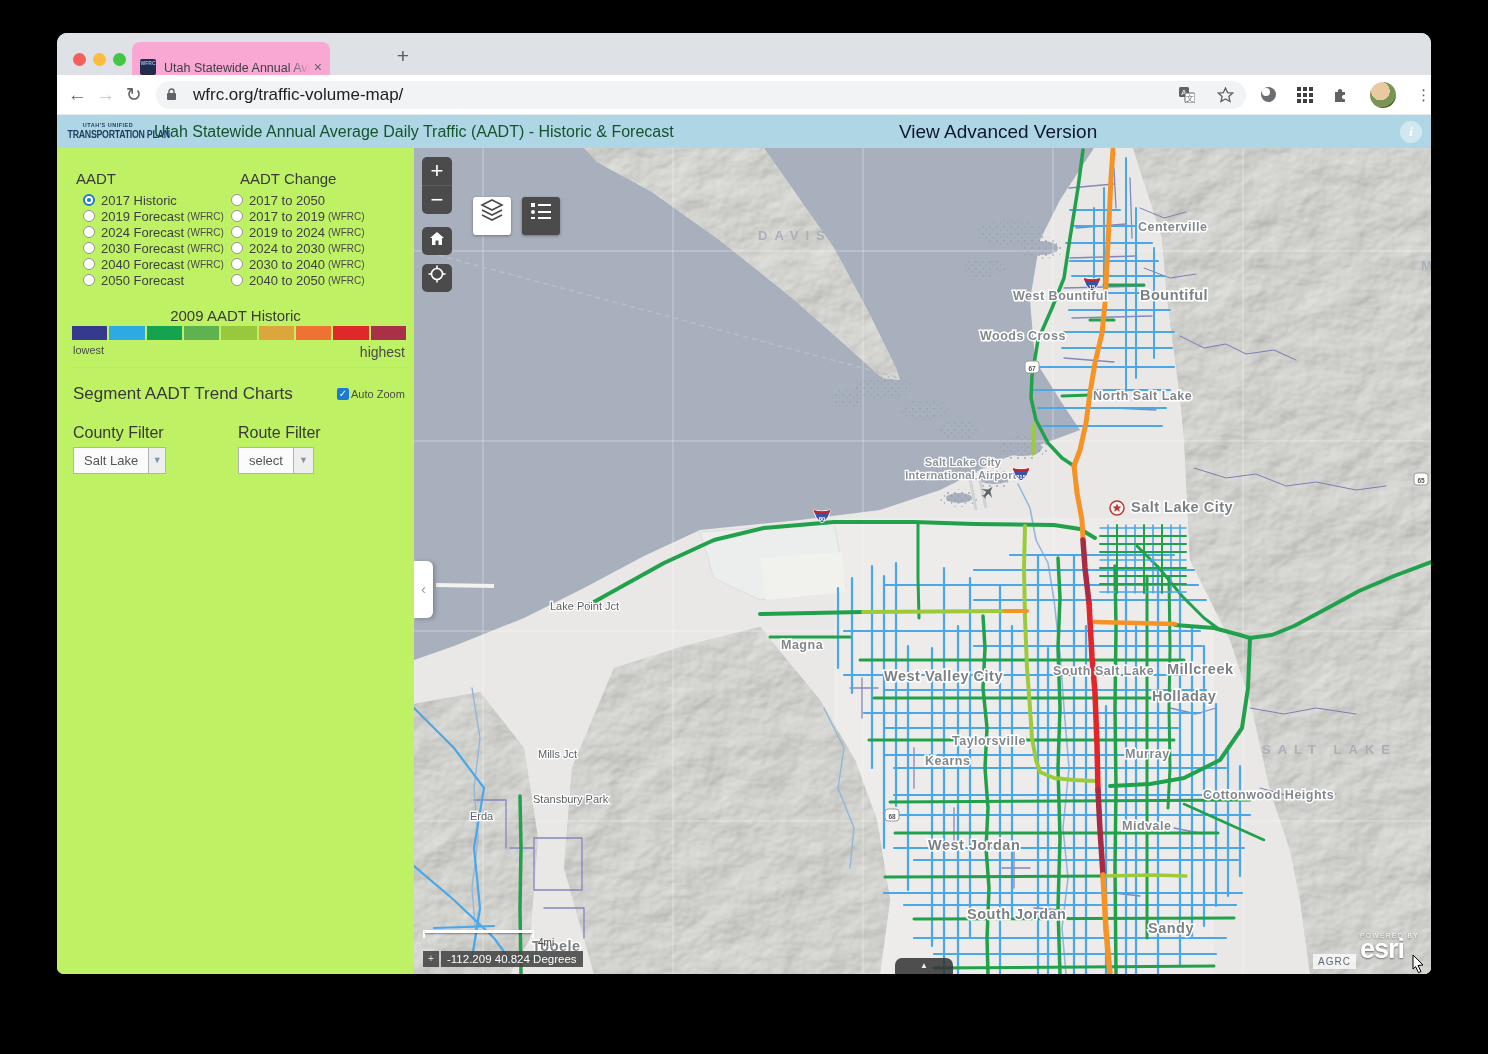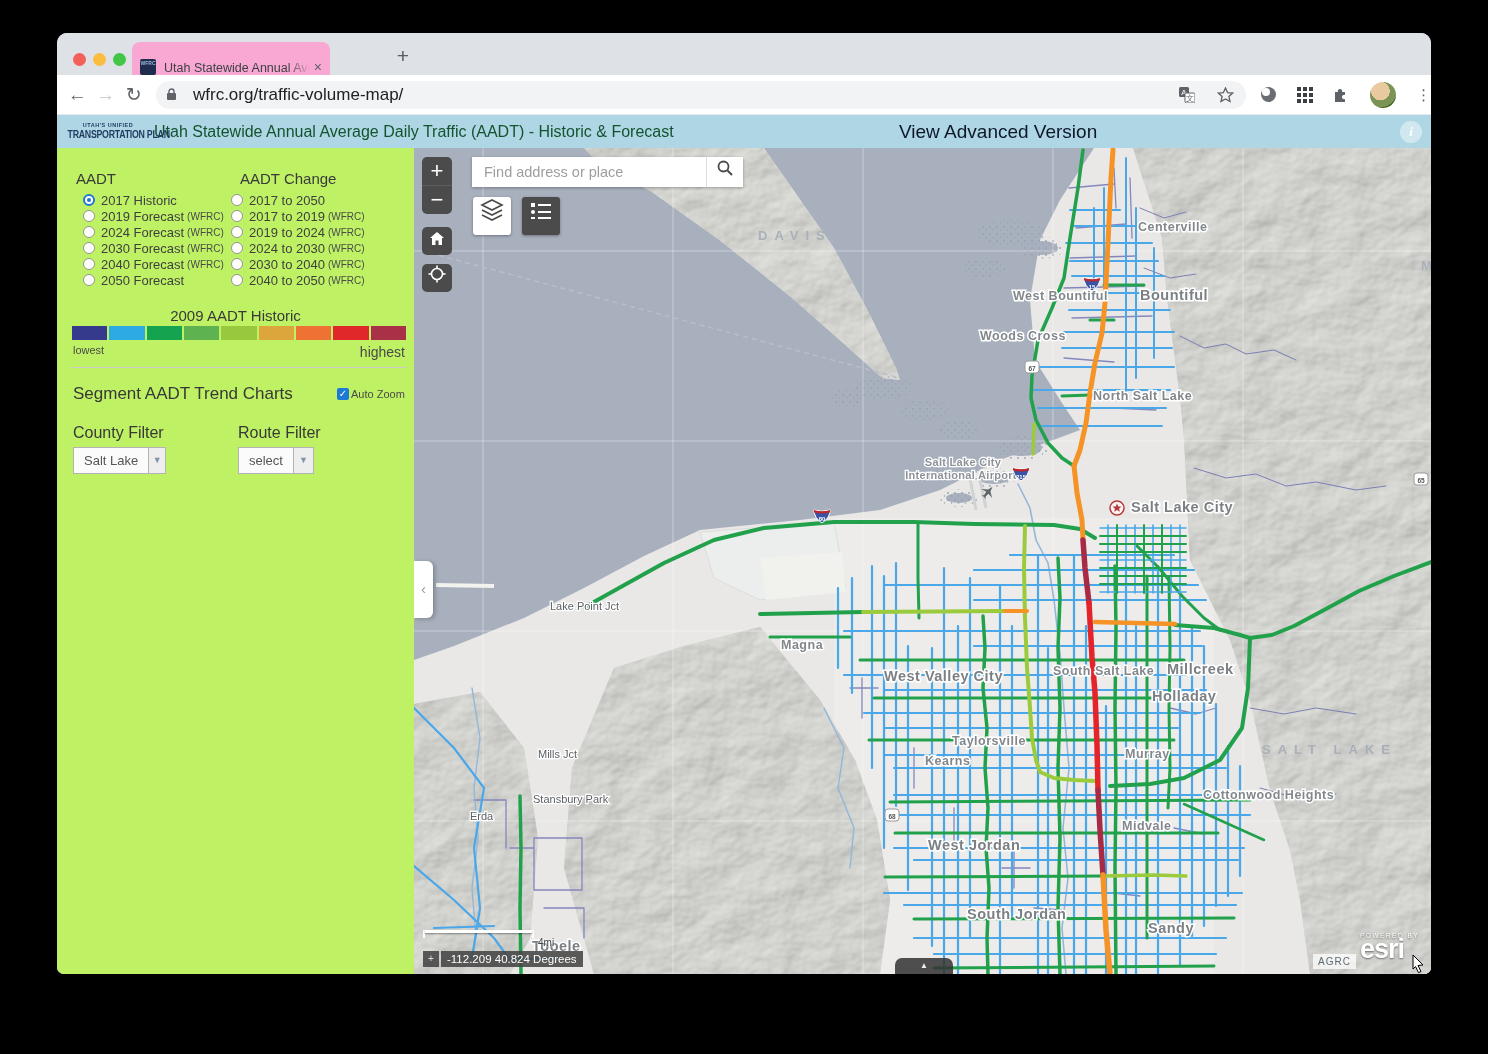--- a/index.html
+++ b/index.html
@@ -429,29 +429,20 @@
         <svg width="18" height="18">
             <circle cx="9" cy="9" r="5.5" fill="none" stroke="#fff" stroke-width="1.6"></circle>
             <g stroke="#fff" stroke-width="1.6">
               <line x1="9" y1="0.5" x2="9" y2="3.5"></line>
               <line x1="9" y1="14.5" x2="9" y2="17.5"></line>
               <line x1="0.5" y1="9" x2="3.5" y2="9"></line>
               <line x1="14.5" y1="9" x2="17.5" y2="9"></line>
             </g>
           </svg>
       </div>
-      <div class="mc" id="searchw">
-        <input placeholder="Find address or place" style="">
-        <div id="searchbtn">
-          <svg width="18" height="18">
-              <circle cx="7.5" cy="7.5" r="5" fill="none" stroke="#4a4a4a" stroke-width="1.8"></circle>
-              <line x1="11.5" y1="11.5" x2="16" y2="16" stroke="#4a4a4a" stroke-width="2"></line>
-            </svg>
-        </div>
-      </div>
       <div class="mc" id="layersb">
         <svg width="24" height="22">
             <g fill="none" stroke="#4a4a4a" stroke-width="1.6">
               <path d="M12 1 L22 6 L12 11 L2 6 Z"></path>
               <path d="M2 11 L12 16 L22 11"></path>
               <path d="M2 16 L12 21 L22 16"></path>
             </g>
           </svg>
       </div>
       <div class="mc" id="legendb">

